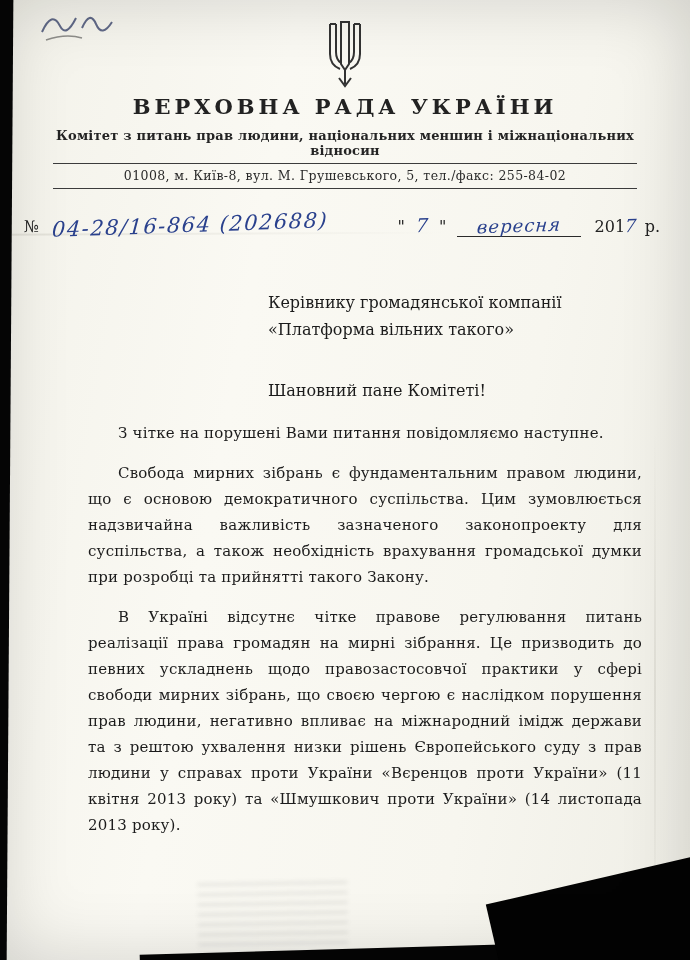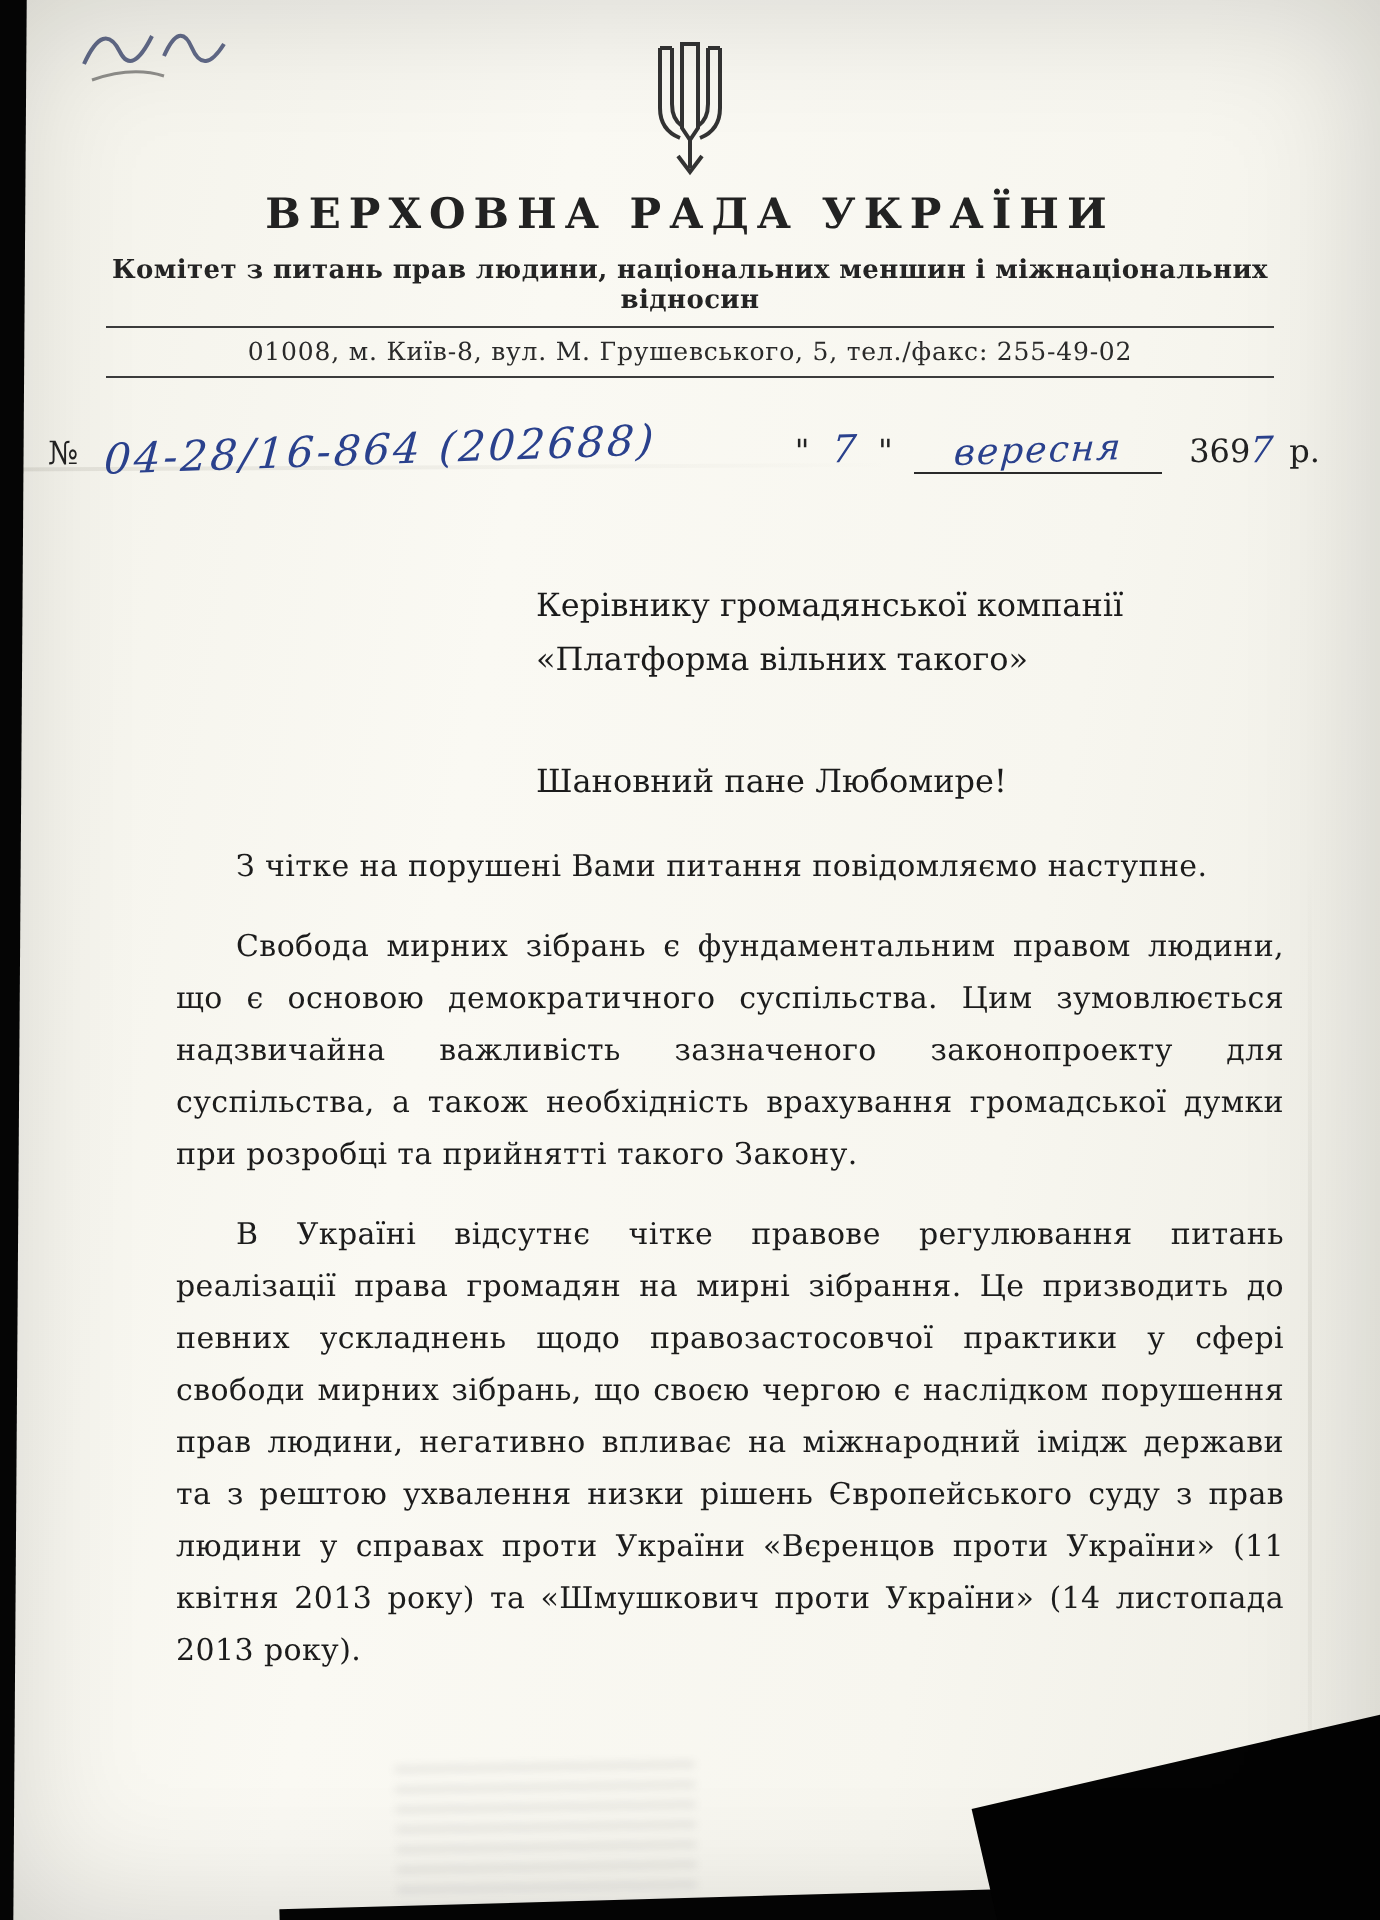--- a/index.html
+++ b/index.html
@@ -69,45 +69,45 @@
         <path d="M38 4 v30 c0 9 -5 13 -10 15"></path>
         <path d="M32 4 v28 c0 6 -2 9 -5 11"></path>
         <path d="M19 2 v42 l4 6 l4 -6 V2 z"></path>
         <path d="M8 4 h6 M32 4 h6"></path>
         <path d="M23 50 v14 M17 58 l6 8 l6 -8"></path>
       </g>
     </svg>
     <h1 class="org-name">ВЕРХОВНА РАДА УКРАЇНИ</h1>
     <div class="committee">Комітет з питань прав людини, національних меншин і міжнаціональних відносин</div>
     <div class="rule"></div>
-    <div class="address">01008,  м. Київ-8,  вул.  М. Грушевського, 5,  тел./факс: 255-49-02</div>
+    <div class="address">01008,  м. Київ-8,  вул.  М. Грушевського, 5,  тел./факс: 255-84-02</div>
     <div class="rule"></div>
   </div>
 
   <div class="ref-row">
     <div class="ref-left">
       <span class="printed">№</span>
       <span class="ink hand">04-28/16-864 (202688)</span>
     </div>
     <div class="ref-right">
       <span class="printed">"</span>
       <span class="ink hand day">7</span>
       <span class="printed">"</span>
       <span class="month-underline"><span class="ink hand">вересня</span></span>
-      <span class="printed">369</span><span class="ink hand year-digit">7</span>
+      <span class="printed">201</span><span class="ink hand year-digit">7</span>
       <span class="printed">р.</span>
     </div>
   </div>
 
   <div class="recipient">
     <div>Керівнику громадянської компанії</div>
     <div>«Платформа вільних такого»</div>
   </div>
 
-  <p class="salutation">Шановний пане Любомире!</p>
+  <p class="salutation">Шановний пане Комітеті!</p>
 
   <div class="letter-body">
     <p class="para">З чітке на порушені Вами питання повідомляємо наступне.</p>
     <p class="para">Свобода мирних зібрань є фундаментальним правом людини, що є основою демократичного суспільства. Цим зумовлюється надзвичайна важливість зазначеного законопроекту для суспільства, а також необхідність врахування громадської думки при розробці та прийнятті такого Закону.</p>
     <p class="para">В Україні відсутнє чітке правове регулювання питань реалізації права громадян на мирні зібрання. Це призводить до певних ускладнень щодо правозастосовчої практики у сфері свободи мирних зібрань, що своєю чергою є наслідком порушення прав людини, негативно впливає на міжнародний імідж держави та з рештою ухвалення низки рішень Європейського суду з прав людини у справах проти України «Вєренцов проти України» (11 квітня 2013 року) та «Шмушкович проти України» (14 листопада 2013 року).</p>
 
   </div>
 
   <div class="edge-left"></div>
   <div class="edge-bottom"></div>

